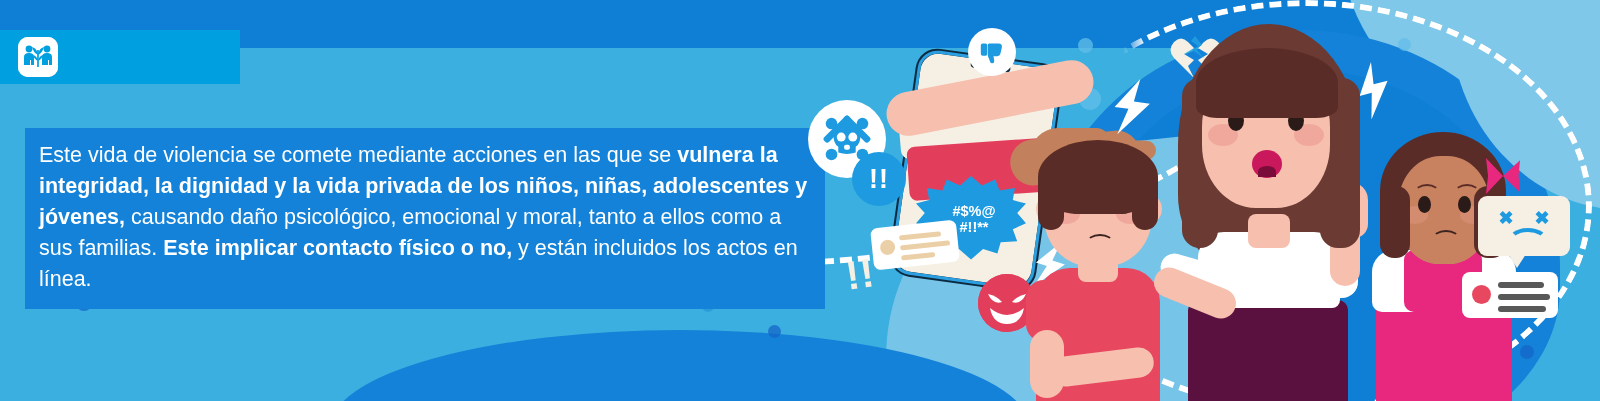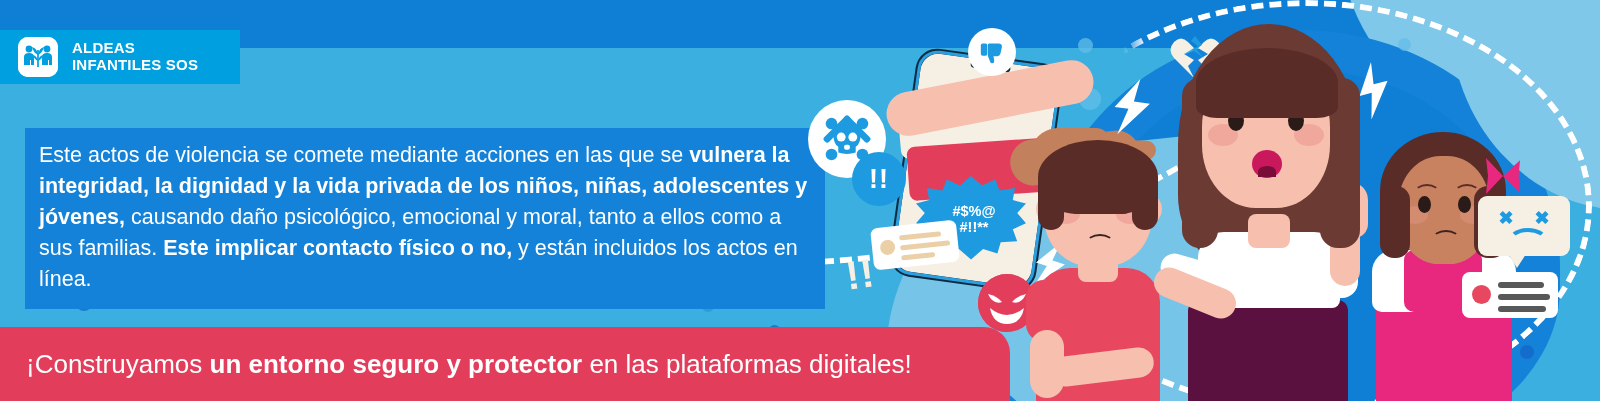--- a/index.html
+++ b/index.html
@@ -254,28 +254,24 @@
         <path d="M6 28 L6 20 q0-4 5-4 q5 0 5 4 l0 8 l-3 0 l0-5 l-1 0 l0 5 z" fill="#00A0E0"></path>
         <circle cx="29" cy="12" r="3.4" fill="#00A0E0"></circle>
         <path d="M24 28 L24 20 q0-4 5-4 q5 0 5 4 l0 8 l-3 0 l0-5 l-1 0 l0 5 z" fill="#00A0E0"></path>
         <path d="M20 30 L20 13" stroke="#00A0E0" stroke-width="1.7"></path>
         <path d="M20 18 q-5-3-6-8 q5 1 6 8z" fill="#00A0E0"></path>
         <path d="M20 18 q5-3 6-8 q-5 1-6 8z" fill="#00A0E0"></path>
         <path d="M20 24 q-4-2-5-6 q4 1 5 6z" fill="#00A0E0"></path>
         <path d="M20 24 q4-2 5-6 q-4 1-5 6z" fill="#00A0E0"></path>
       </svg>
     </div>
-    <div class="logo-text">
-      <div>ALDEAS</div>
-      <div>INFANTILES SOS</div>
-    </div>
   </div>
 
   <div class="copy-box">
-    <p><span>Este actos de violencia se comete mediante acciones en las que se </span><b>vulnera la integridad, la dignidad y la vida privada de los niños, niñas, adolescentes y jóvenes,</b><span> causando daño psicológico, emocional y moral, tanto a ellos como a sus familias. </span><b>Este implicar contacto físico o no,</b><span> y están incluidos los actos en línea.</span></p>
+    <p><span>Este vida de violencia se comete mediante acciones en las que se </span><b>vulnera la integridad, la dignidad y la vida privada de los niños, niñas, adolescentes y jóvenes,</b><span> causando daño psicológico, emocional y moral, tanto a ellos como a sus familias. </span><b>Este implicar contacto físico o no,</b><span> y están incluidos los actos en línea.</span></p>
   </div>
 
   <div class="phone">
     <div class="phone-screen"></div>
     <div class="phone-rim"></div>
     <div class="phone-notch"></div>
   </div>
 
   <div class="sleeve-white"></div>
   <div class="arm-light"></div>
@@ -415,17 +411,14 @@
   </div>
   <div class="bubble-tail"></div>
 
   <div class="bubble-msg">
     <div class="bm-dot"></div>
     <div class="bm-line" style="top:10px;width:46px;"></div>
     <div class="bm-line" style="top:22px;width:52px;"></div>
     <div class="bm-line" style="top:34px;width:48px;"></div>
   </div>
 
-  <div class="redbar">
-    <p><span>¡Construyamos </span><b>un entorno seguro y protector</b><span> en las plataformas digitales!</span></p>
-  </div>
 
 </div>
 
 </body></html>

